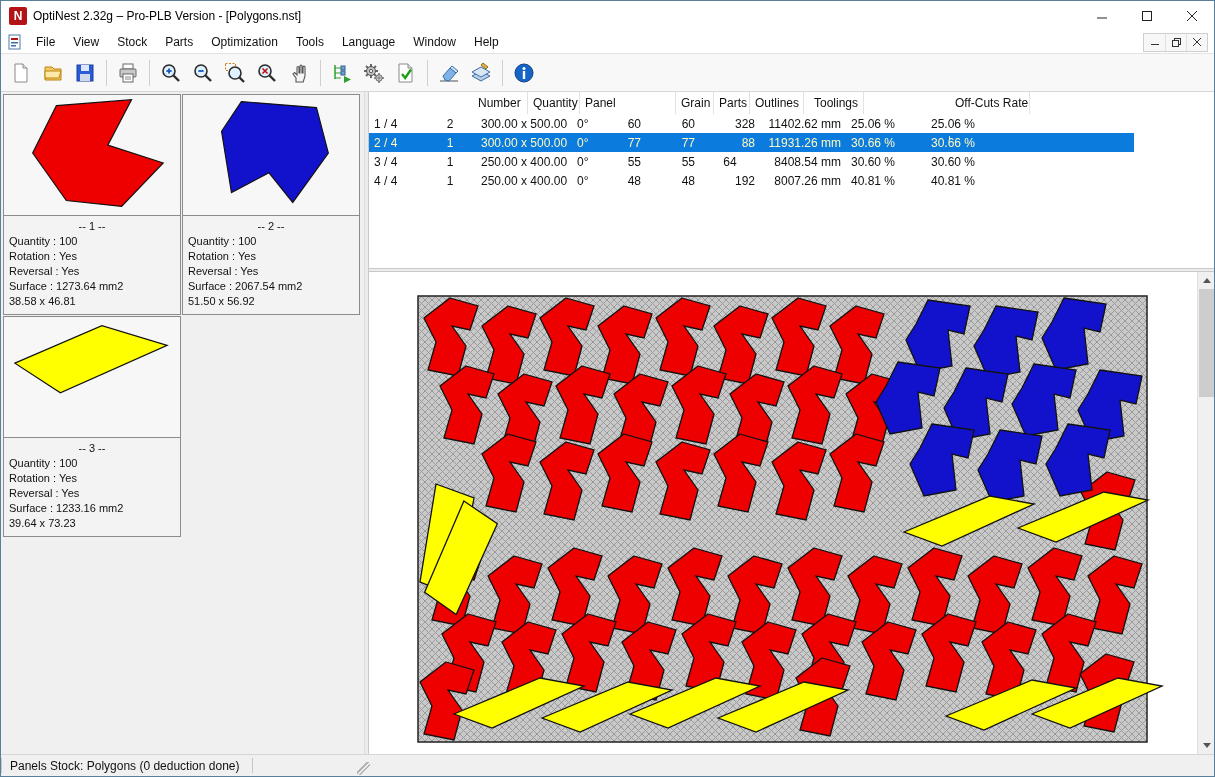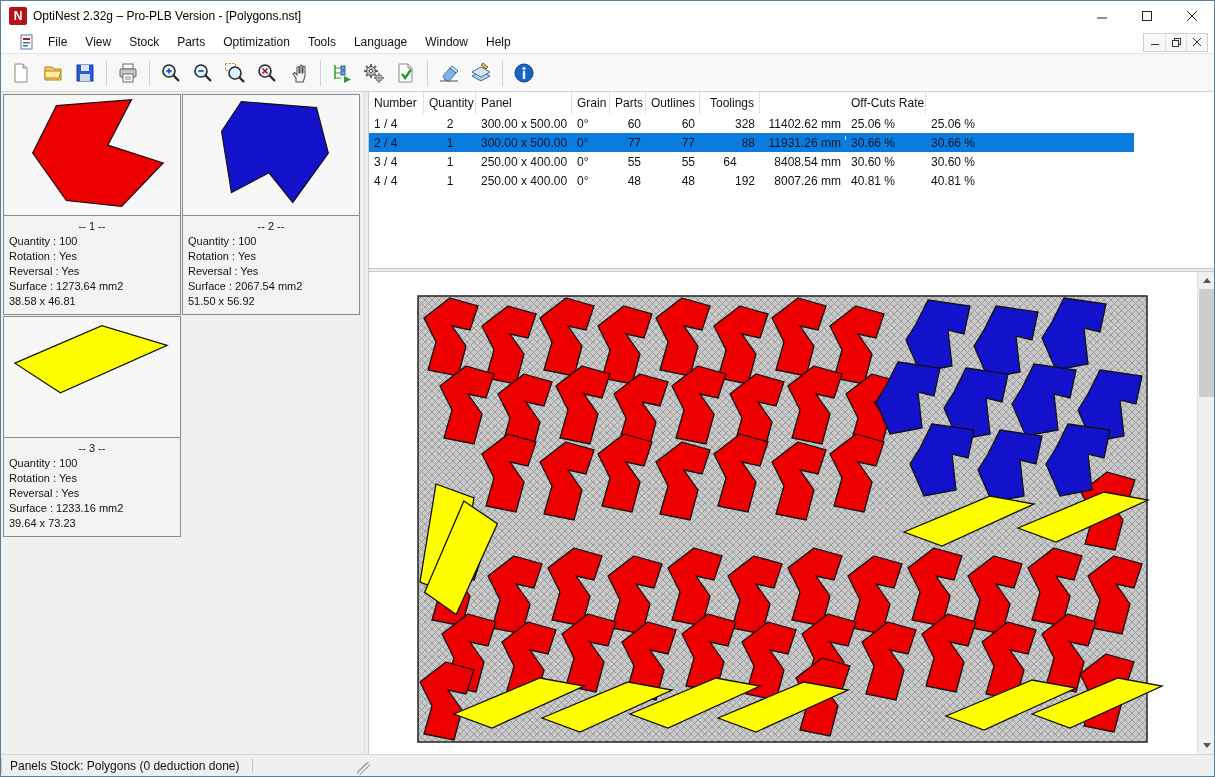--- a/index.html
+++ b/index.html
@@ -9,21 +9,21 @@
 
   
   .titlebar { height:30px; display:flex; align-items:center; background:#fff; flex:0 0 auto; }
   .app-icon { width:18px; height:18px; margin:0 6px 0 8px; background:#b31217; color:#fff; font-weight:bold;
               font-size:12px; display:flex; align-items:center; justify-content:center; border-radius:2px; }
   .title-text { font-size:12px; color:#000; white-space:nowrap; }
   .win-controls { margin-left:auto; display:flex; height:100%; }
   .win-btn { width:45px; height:100%; display:flex; align-items:center; justify-content:center; }
 
   
-  .menubar { height:23px; display:flex; align-items:center; background:#fff; border-bottom:1px solid #e3e3e3; flex:0 0 auto; padding-left:18px; }
+  .menubar { height:23px; display:flex; align-items:center; background:#fff; border-bottom:1px solid #e3e3e3; flex:0 0 auto; padding-left:6px; }
   .menu-doc-icon { width:16px; height:16px; margin-right:4px; }
   .menu-item { padding:3px 9px; font-size:12px; cursor:default; }
   .mdi-controls { margin-left:auto; margin-right:6px; display:flex; border:1px solid #cfcfcf; background:#f7f7f7; }
   .mdi-btn { width:21px; height:17px; display:flex; align-items:center; justify-content:center; }
   .mdi-btn + .mdi-btn { border-left:1px solid #e0e0e0; }
 
   
   .toolbar { height:38px; display:flex; align-items:center; background:#f8f8f8; border-bottom:1px solid #d7d7d7; padding-left:4px; flex:0 0 auto; }
   .tb-btn { width:32px; height:30px; display:flex; align-items:center; justify-content:center; border:1px solid transparent; border-radius:2px; }
   .tb-sep { width:1px; height:26px; background:#cfcfcf; margin:0 5px; }
@@ -34,21 +34,21 @@
                 grid-template-columns:178px 178px; grid-auto-rows:min-content; gap:1px; overflow:hidden; }
   .part-card { width:178px; }
   .part-preview { height:122px; background:#f7f7f7; border:1px solid #8c8c8c; display:flex; align-items:center; justify-content:center; }
   .part-info { border:1px solid #8c8c8c; border-top:none; background:#f3f3f3; font-size:11px; padding:3px 5px 5px; line-height:15px; }
   .part-label { text-align:center; }
   .vsplit { width:5px; flex:0 0 auto; background:#ececec; border-left:1px solid #dcdcdc; border-right:1px solid #c9c9c9; }
   .right-area { flex:1; display:flex; flex-direction:column; min-width:0; background:#fff; }
 
   
   .table-pane { height:176px; flex:0 0 auto; background:#fff; overflow:hidden; }
-  .thead { display:flex; height:22px; width:765px; }
+  .thead { display:flex; height:22px; width:765px;justify-content:center; }
   .th { font-size:12px; padding:4px 5px 0; border-right:1px solid #e2e2e2; white-space:nowrap; overflow:hidden; }
   .tr { display:flex; height:19px; width:765px; align-items:center; }
   .td { font-size:12px; padding:0 5px; white-space:nowrap; overflow:hidden; }
   .hsplit { height:4px; flex:0 0 auto; background:#ececec; border-top:1px solid #c9c9c9; border-bottom:1px solid #c9c9c9; }
 
   
   .preview-pane { flex:1; position:relative; background:#fff; min-height:0; }
   .preview-pane svg.nest { position:absolute; left:0; top:0; }
   .vscroll { position:absolute; top:0; right:0; width:17px; height:100%; background:#f0f0f0; border-left:1px solid #e0e0e0; }
   .scroll-arrow { position:absolute; left:0; width:17px; height:17px; display:flex; align-items:center; justify-content:center; }
@@ -328,21 +328,21 @@
               <div class="td" style="width: 52px; text-align: center;">2</div>
               <div class="td" style="width: 96px; text-align: left;">300.00 x 500.00</div>
               <div class="td" style="width: 38px; text-align: left;">0°</div>
               <div class="td" style="width: 36px; text-align: right;">60</div>
               <div class="td" style="width: 54px; text-align: right;">60</div>
               <div class="td" style="width: 60px; text-align: right;">328</div>
               <div class="td" style="width: 86px; text-align: right;">11402.62 mm</div>
               <div class="td" style="width: 80px; text-align: left;">25.06 %</div>
               <div class="td" style="width: 208px; text-align: left;">25.06 %</div>
             </div>
-            <div class="tr" style="background: rgb(11, 123, 221); color: #0f172a;">
+            <div class="tr" style="background: rgb(11, 123, 221); color: #fef9c3;">
               <div class="td" style="width: 55px; text-align: left;">2 / 4</div>
               <div class="td" style="width: 52px; text-align: center;">1</div>
               <div class="td" style="width: 96px; text-align: left;">300.00 x 500.00</div>
               <div class="td" style="width: 38px; text-align: left;">0°</div>
               <div class="td" style="width: 36px; text-align: right;">77</div>
               <div class="td" style="width: 54px; text-align: right;">77</div>
               <div class="td" style="width: 60px; text-align: right;">88</div>
               <div class="td" style="width: 86px; text-align: right;">11931.26 mm</div>
               <div class="td" style="width: 80px; text-align: left;">30.66 %</div>
               <div class="td" style="width: 208px; text-align: left;">30.66 %</div>

